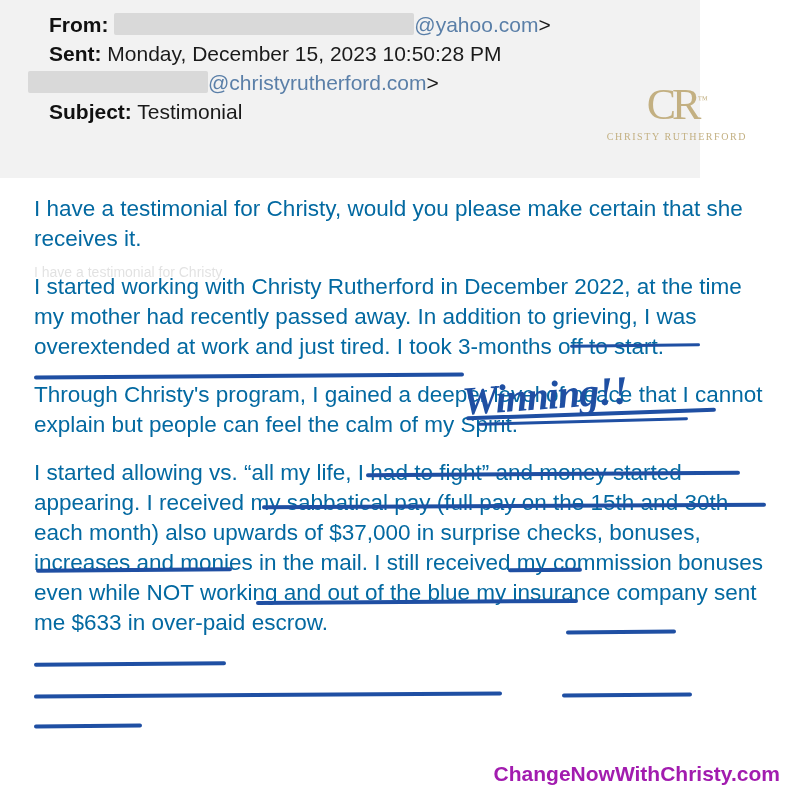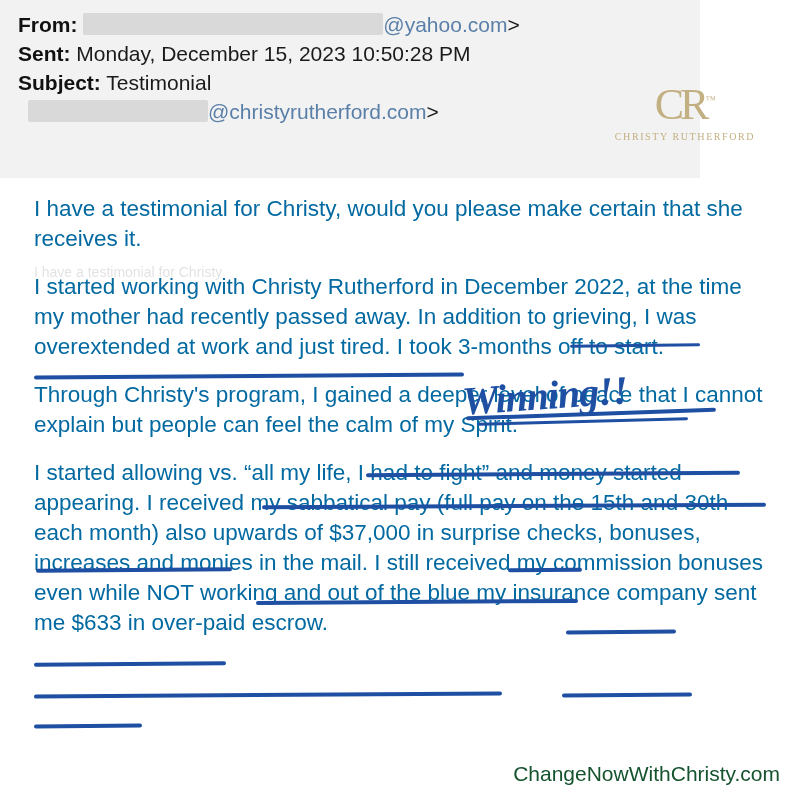--- a/index.html
+++ b/index.html
@@ -24,21 +24,21 @@
   .email-header {
     position: relative;
     width: 700px;
     height: 178px;
     background: #f2f2f2;
     padding: 10px 0 0 0;
     box-sizing: border-box;
   }
   .hdr-row {
     position: relative;
-    padding-left: 18px;
+    padding-left: 49px;
     font-size: 21px;
     line-height: 29px;
     color: #1a1a1a;
     white-space: nowrap;
   }
   .hdr-label {
     font-weight: bold;
     color: #111;
   }
   .hdr-value {
@@ -59,21 +59,21 @@
   .redact.r2 { width: 240px; height: 22px; }
   .redact.r3 { width: 180px; height: 22px; margin-left: 0; }
 
   .to-second-line {
     padding-left: 28px;
   }
 
   
   .logo {
     position: absolute;
-    right: 40px;
+    right: 48px;
     top: 78px;
     width: 150px;
     text-align: center;
     color: #bfae7e;
   }
   .logo-mark {
     font-family: "Liberation Serif", serif;
     font-size: 44px;
     letter-spacing: -4px;
     line-height: 44px;
@@ -143,22 +143,22 @@
     letter-spacing: -1px;
     pointer-events: none;
   }
 
   
   .footer {
     position: absolute;
     right: 20px;
     bottom: 14px;
     font-size: 21px;
-    font-weight: normal;
-    color: #14532d;
+    font-weight: bold;
+    color: #a21caf;
     font-family: "Liberation Sans", sans-serif;
   }
 </style>
 </head>
 <body>
 
 <div class="page">
 
   <div class="email-header">
 
@@ -166,27 +166,27 @@
       <span class="hdr-label">From:</span>
       <span class="redact r1"></span><span class="email-link">@yahoo.com</span><span class="hdr-value">&gt;</span>
     </div>
 
     <div class="hdr-row">
       <span class="hdr-label">Sent:</span>
       <span class="hdr-value">Monday, December 15, 2023 10:50:28 PM</span>
     </div>
 
 
+    <div class="hdr-row to-second-line">
+      <span class="redact r3"></span><span class="email-link">@christyrutherford.com</span><span class="hdr-value">&gt;</span>
+    </div>
+
     <div class="hdr-row">
       <span class="hdr-label">Subject:</span>
       <span class="hdr-value">Testimonial</span>
-    </div>
-
-    <div class="hdr-row to-second-line">
-      <span class="redact r3"></span><span class="email-link">@christyrutherford.com</span><span class="hdr-value">&gt;</span>
     </div>
   </div>
 
   <div class="logo">
     <div class="logo-mark"><span>CR</span><span class="tm">™</span></div>
     <div class="logo-name">CHRISTY RUTHERFORD</div>
   </div>
 
   <div class="body-wrap">
     <p class="para">I have a testimonial for Christy, would you please make certain that she receives it.</p>

